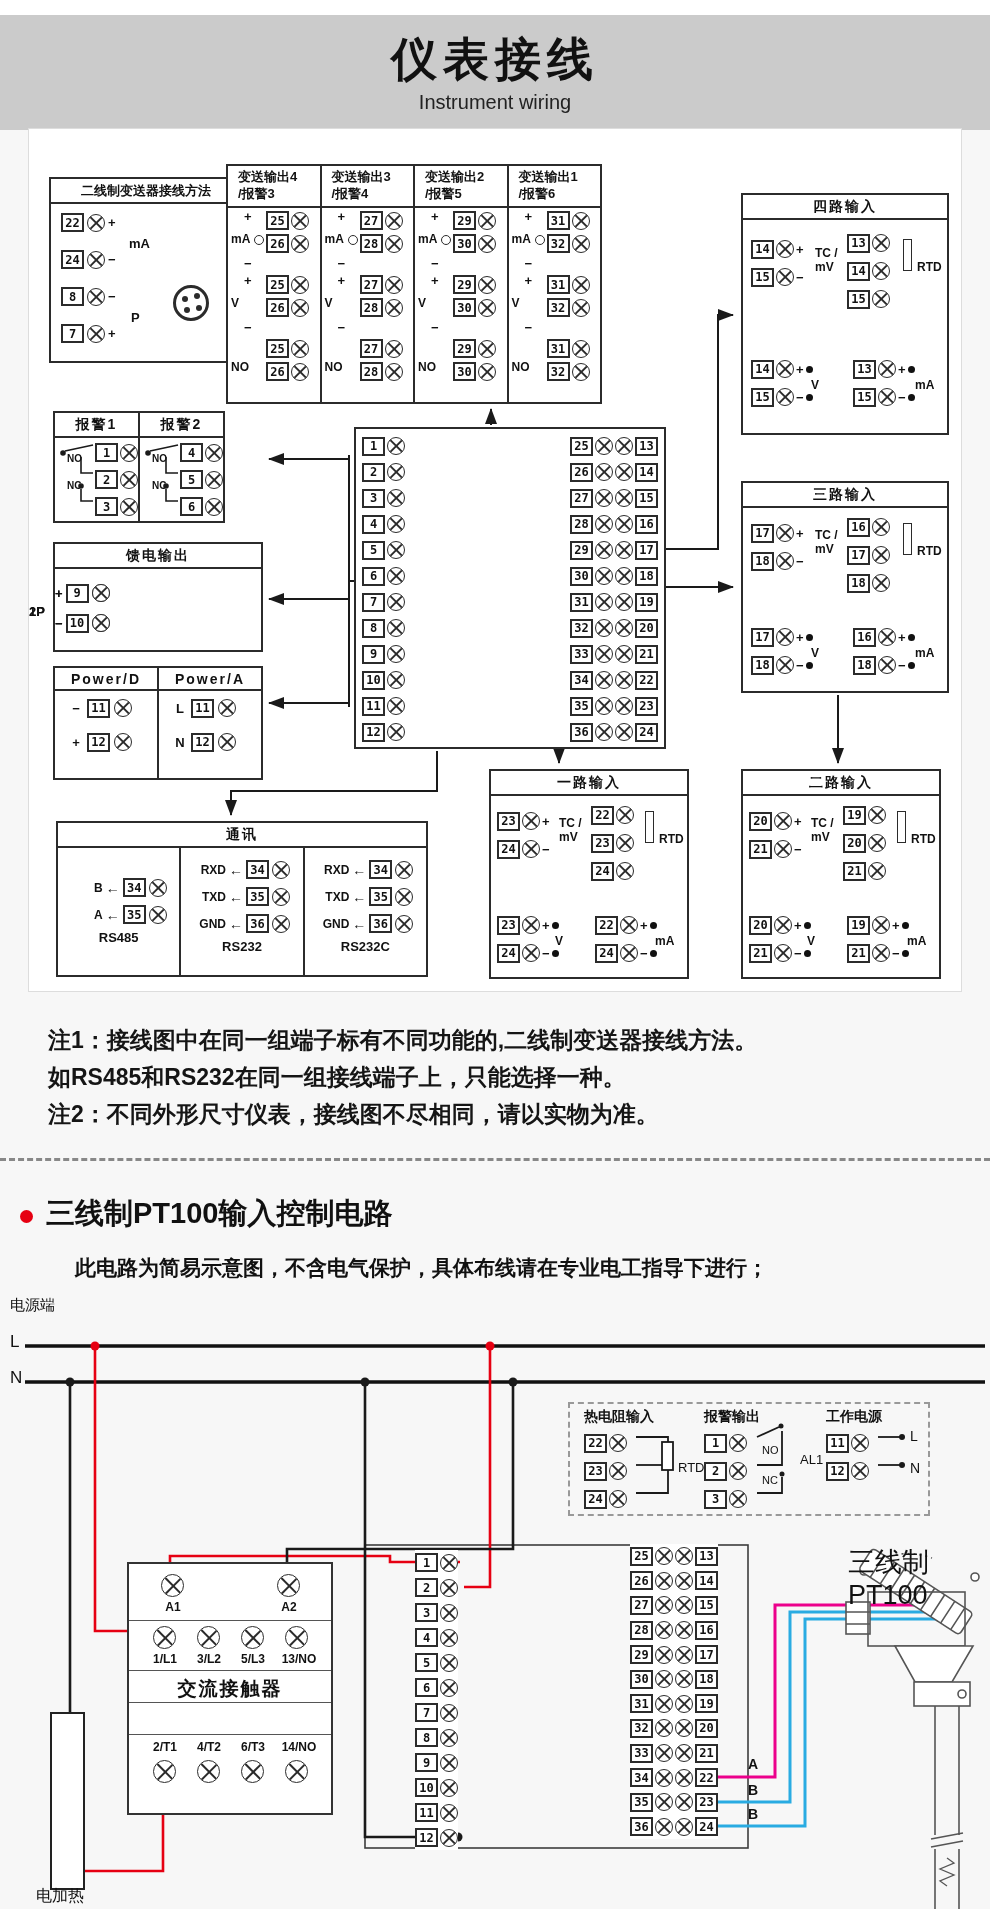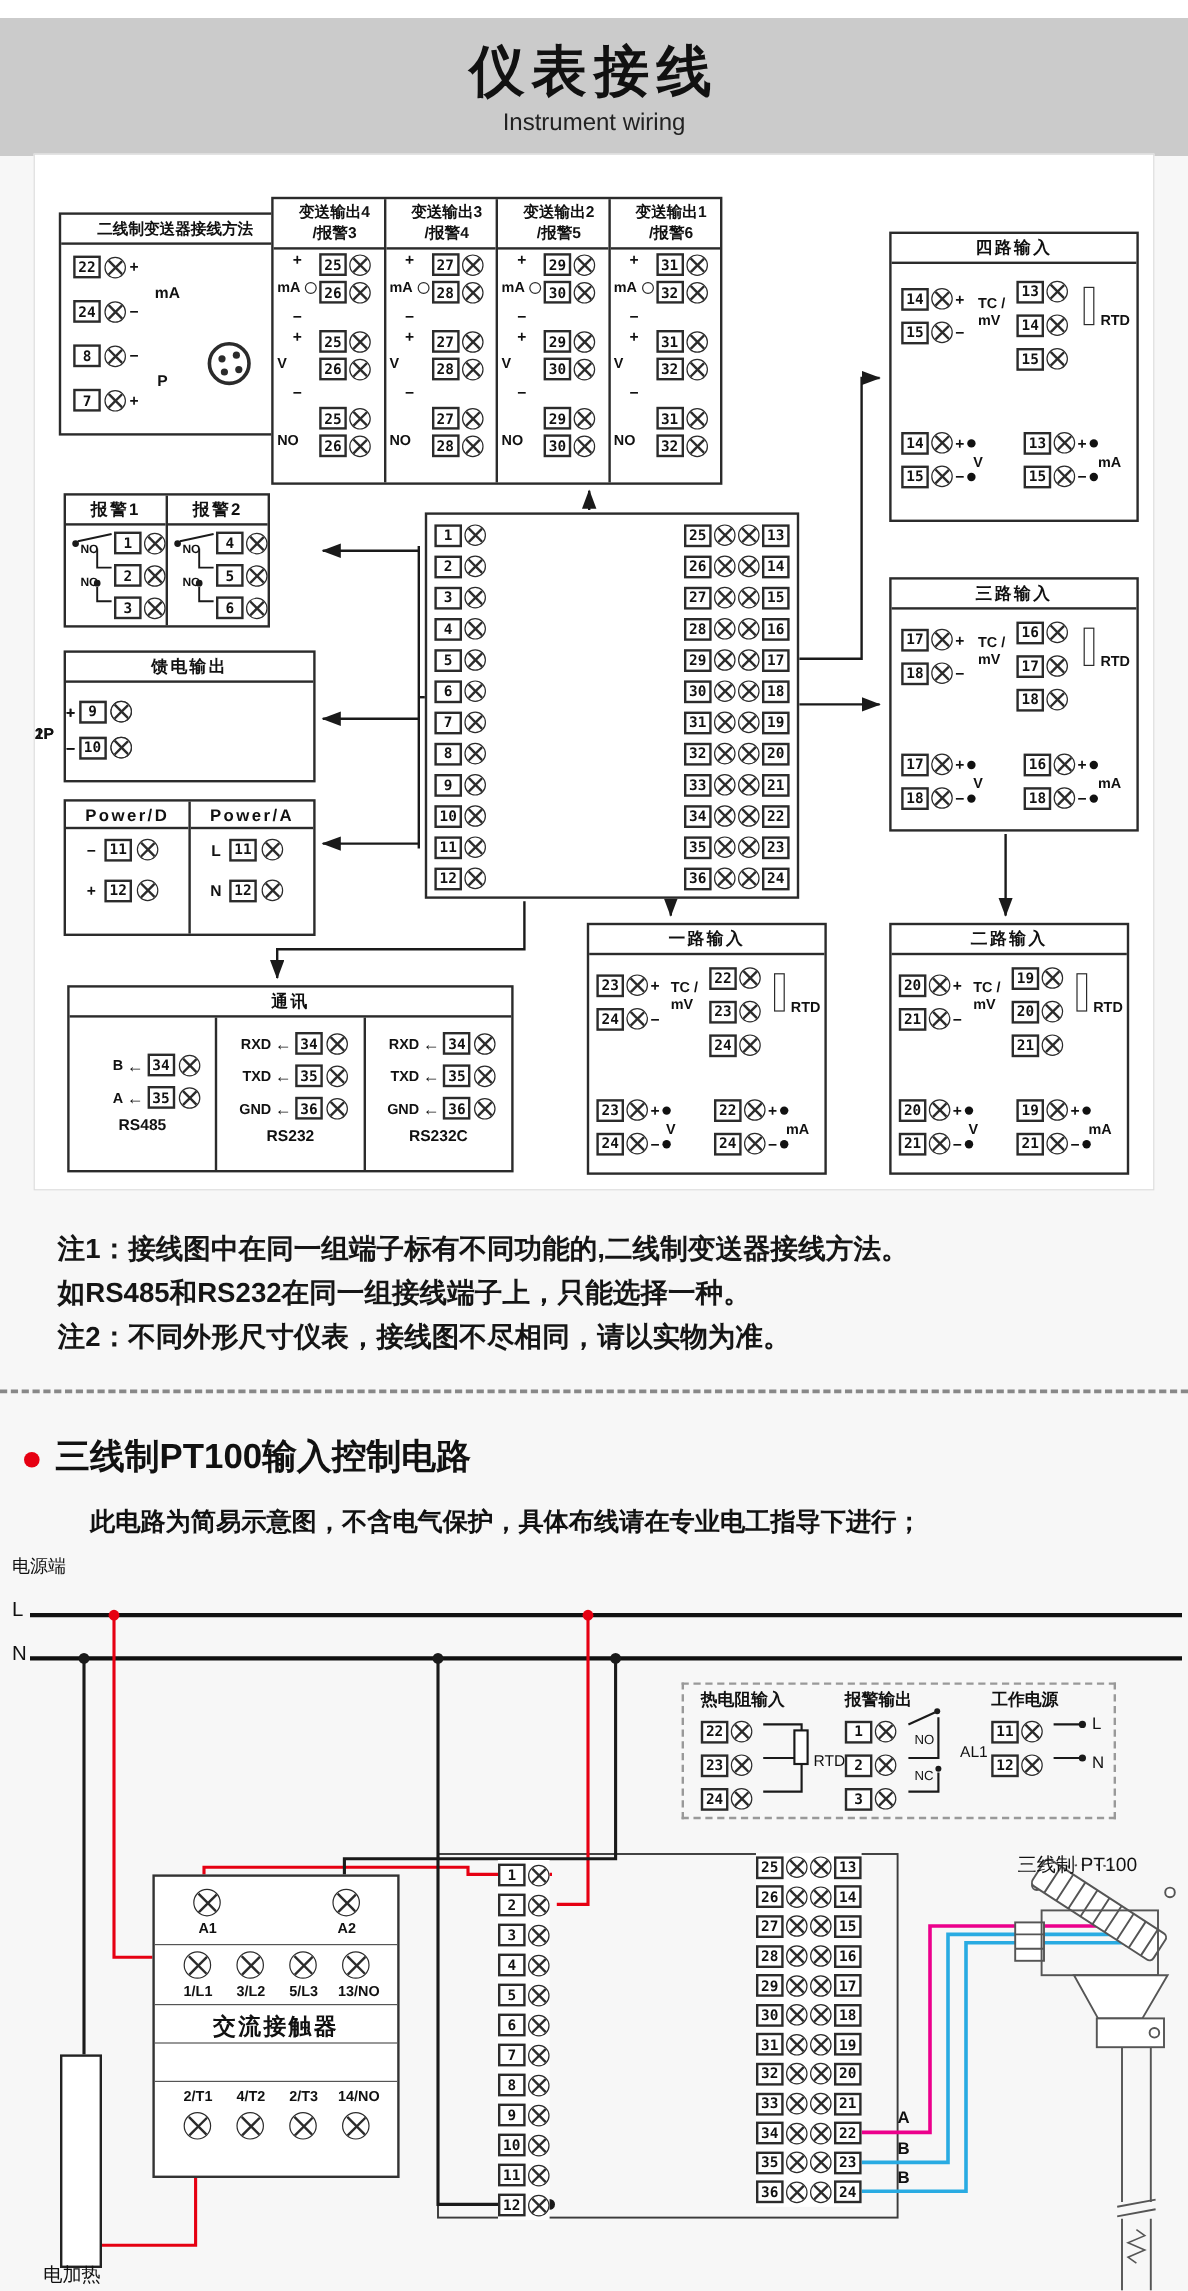--- a/index.html
+++ b/index.html
@@ -160,21 +160,21 @@
       <span class="twmid" style="left:78px; top:57px;">mA</span>
       <span class="twmid" style="left:80px; top:131px;">P</span>
       <span class="conn" style="left:122px; top:106px;">
         <i style="left:6px; top:8px;"></i>
           <i style="left:18px; top:5px;"></i>
         <i style="left:8px; top:19px;"></i>
           <i style="left:20px; top:17px;"></i>
       </span>
     </div>
 
-    <div class="wbox" style="left:197px; top:35px; width:376px; height:240px;text-align:center;">
+    <div class="wbox" style="left:197px; top:35px; width:376px; height:240px;">
       <div class="tgrid">
 
           <div class="tcol">
             <div class="tchead">
               <span>变送输出4</span><br>
               <span>/报警3</span>
             </div>
             <div class="tcrow">
               <span class="sp">+</span>
               <span class="lab">mA</span>
@@ -1155,21 +1155,21 @@
     <span class="clab" style="left:36px; top:88px;">1/L1</span>
     <span class="clab" style="left:80px; top:88px;">3/L2</span>
     <span class="clab" style="left:124px; top:88px;">5/L3</span>
     <span class="clab" style="left:170px; top:88px;">13/NO</span>
     <div class="cline" style="top:106px;"></div>
     <div class="cname2" style="top:112px;">交流接触器</div>
     <div class="cline" style="top:138px;"></div>
     <div class="cline" style="top:170px;"></div>
     <span class="clab" style="left:36px; top:176px;">2/T1</span>
     <span class="clab" style="left:80px; top:176px;">4/T2</span>
-    <span class="clab" style="left:124px; top:176px;">2/T3</span>
+    <span class="clab" style="left:124px; top:176px;">6/T3</span>
     <span class="clab" style="left:170px; top:176px;">14/NO</span>
     <span class="sc scb cscrew" style="left:24px; top:196px;"></span>
     <span class="sc scb cscrew" style="left:68px; top:196px;"></span>
     <span class="sc scb cscrew" style="left:112px; top:196px;"></span>
     <span class="sc scb cscrew" style="left:156px; top:196px;"></span>
   </div>
 
   <div class="heater"></div>
   <span class="plab" style="left:36px; top:1886px; font-size:16px;">电加热</span>
 
@@ -1318,14 +1318,14 @@
         <span class="tn">36</span>
         <span class="sc"></span>
         <span class="sc"></span>
         <span class="tn">24</span>
       </div>
     </div>
 
   <span class="wl" style="left:748px; top:1756px;">A</span>
   <span class="wl" style="left:748px; top:1782px;">B</span>
   <span class="wl" style="left:748px; top:1806px;">B</span>
-  <span class="plab" style="left:848px; top:1544px; font-size:16px;">三线制 PT100</span>
+  <span class="plab" style="left:848px; top:1544px; font-size:27px;">三线制 PT100</span>
 </div>
 
 </body></html>

